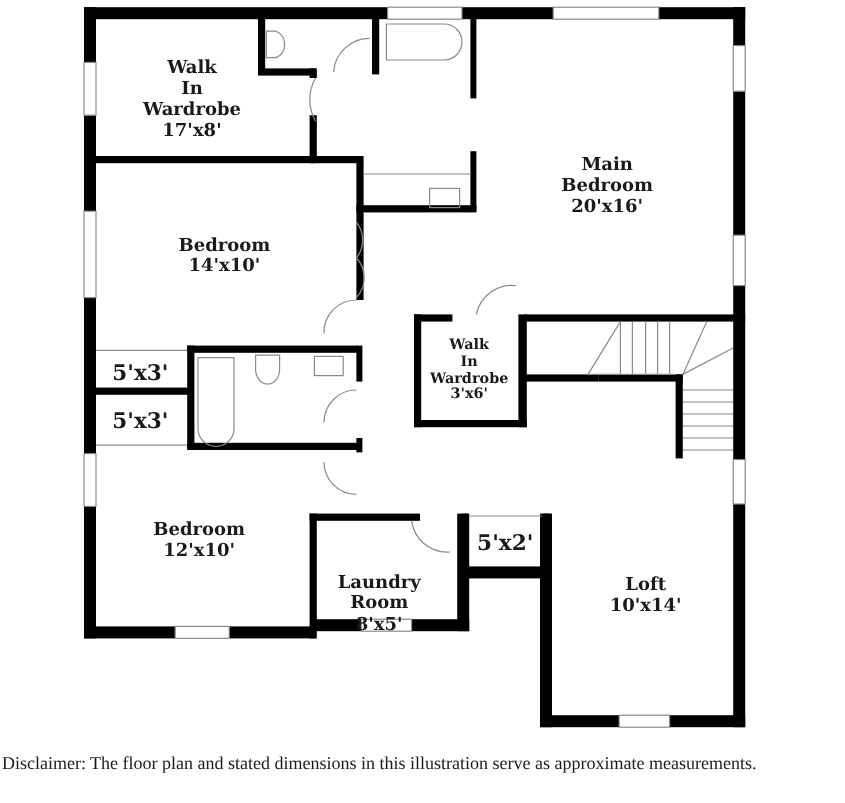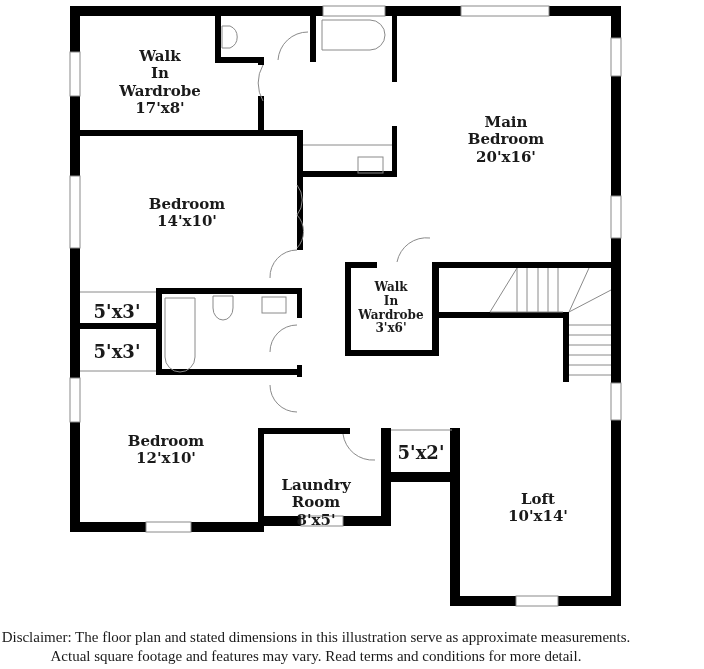--- a/index.html
+++ b/index.html
@@ -140,21 +140,21 @@
   </g>
 </svg>
 
 <div class="room-label lg" style="left:160px; top:48px;">
   <span>Walk</span>
   <span>In</span>
   <span>Wardrobe</span>
   <span>17'x8'</span>
 </div>
 
-<div class="room-label lg" style="left:506px; top:114px;">
+<div class="room-label lg" style="left:506px; top:129px;">
   <span>Main</span>
   <span>Bedroom</span>
   <span>20'x16'</span>
 </div>
 
 <div class="room-label lg" style="left:187px; top:196px;">
   <span>Bedroom</span>
   <span>14'x10'</span>
 </div>
 
@@ -181,21 +181,20 @@
 <div class="room-label lg" style="left:316px; top:477px;">
   <span>Laundry</span>
   <span>Room</span>
   <span>8'x5'</span>
 </div>
 
 <div class="room-label md" style="left:421px; top:443px;">
   <span>5'x2'</span>
 </div>
 
-<div class="room-label lg" style="left:538px; top:491px;">
+<div class="room-label lg" style="left:538px; top:479px;">
   <span>Loft</span>
   <span>10'x14'</span>
 </div>
 
 <div id="disclaimer">
   <span>Disclaimer: The floor plan and stated dimensions in this illustration serve as approximate measurements.</span>
-  <span>Actual square footage and features may vary. Read terms and conditions for more detail.</span>
 </div>
 
 </body></html>

